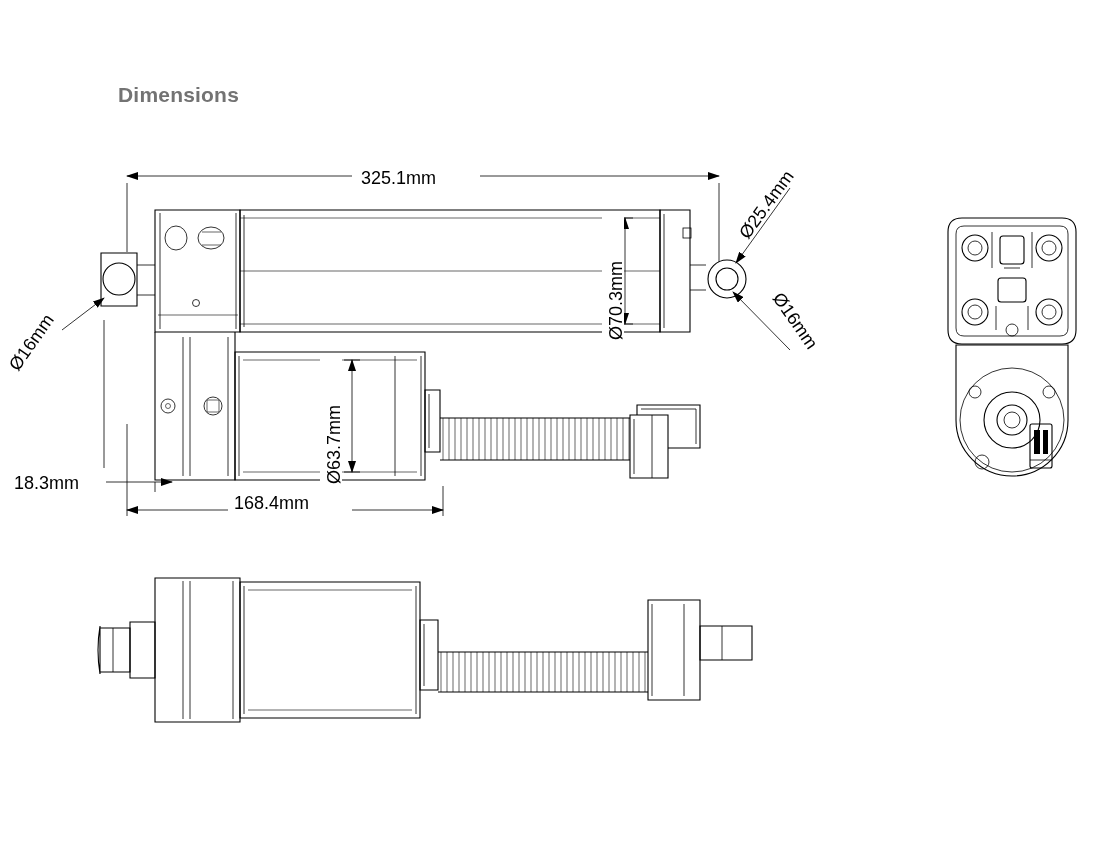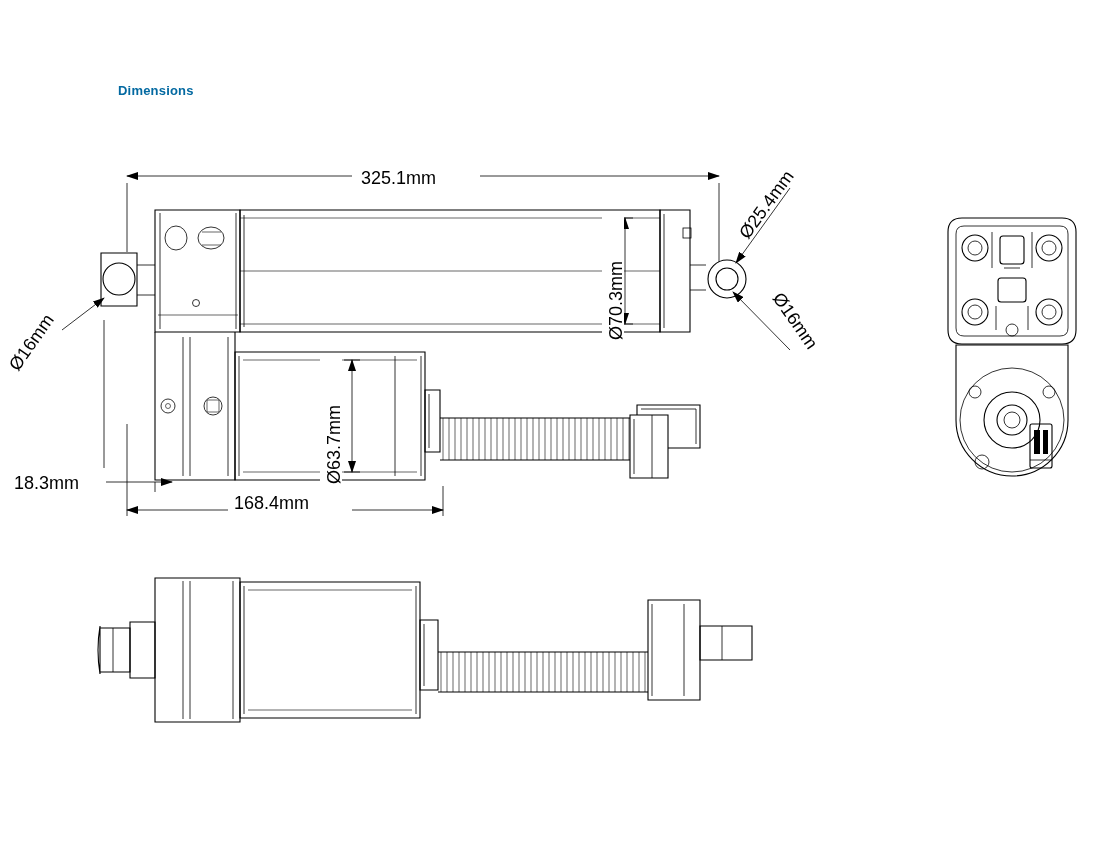--- a/index.html
+++ b/index.html
@@ -15,24 +15,24 @@
     position: relative;
     width: 1098px;
     height: 849px;
     background: #ffffff;
     overflow: hidden;
   }
   #title {
     position: absolute;
     left: 118px;
     top: 83px;
-    font-size: 13px;
+    font-size: 21px;
     font-weight: bold;
     letter-spacing: 0.2px;
-    color: #0369a1;
+    color: #737373;
   }
   svg.drawing {
     position: absolute;
     left: 0;
     top: 0;
     width: 1098px;
     height: 849px;
   }
   .ln { stroke: #000; stroke-width: 1.1; fill: none; }
   .ln-thin { stroke: #000; stroke-width: 0.8; fill: none; }

